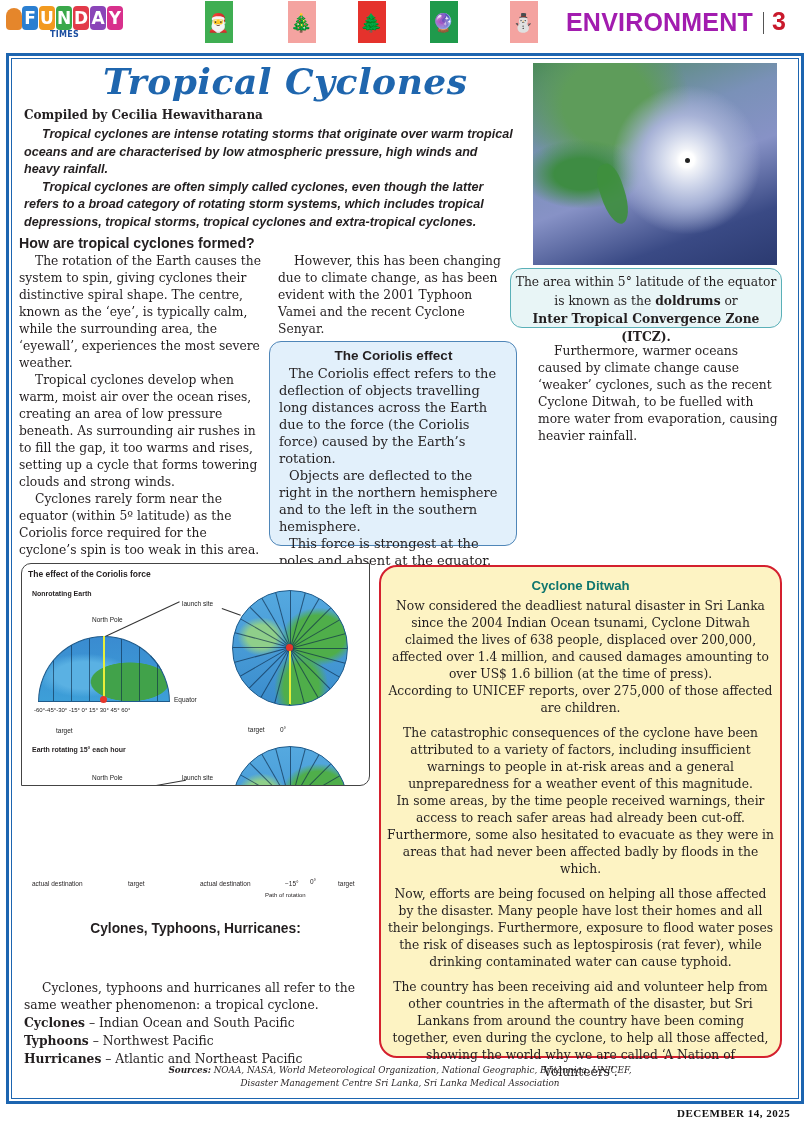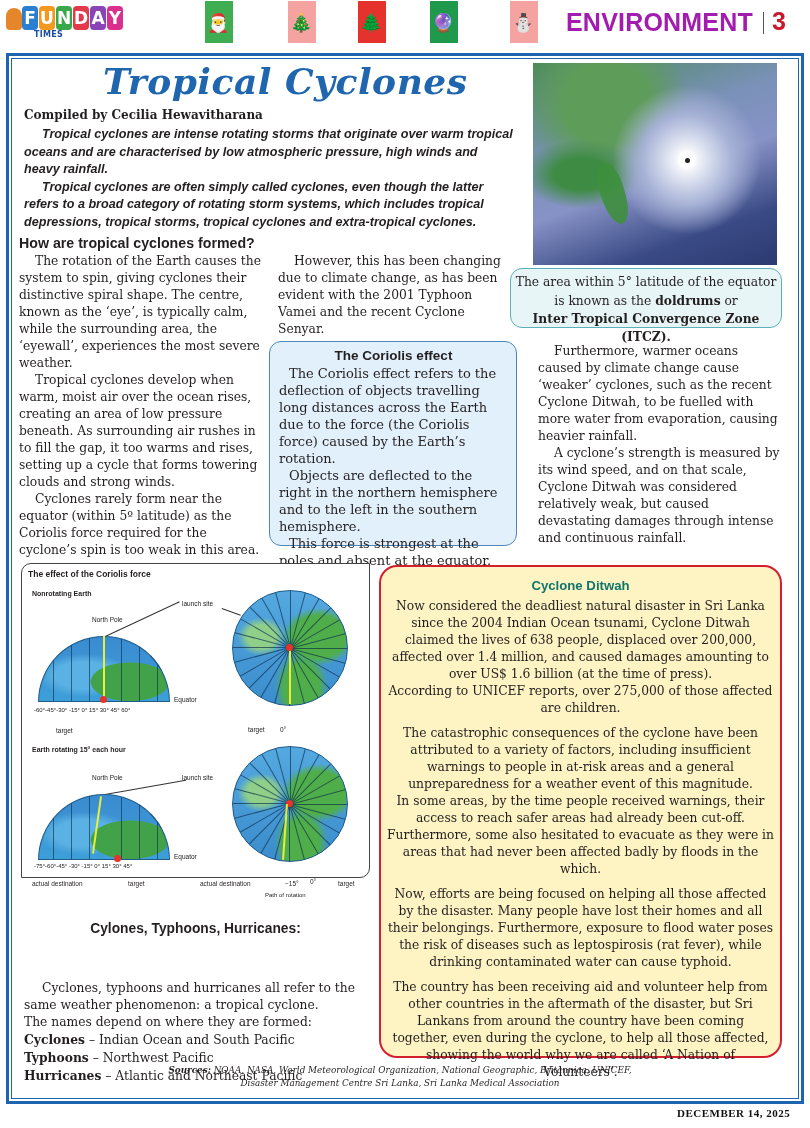--- a/index.html
+++ b/index.html
@@ -5,21 +5,21 @@
   * { box-sizing: border-box; margin: 0; padding: 0; }
   html, body { width: 810px; height: 1128px; background: #ffffff; overflow: hidden; }
   body { position: relative; font-family: "DejaVu Serif", serif; color: #231f20; }
 
   
   .header { position: absolute; left: 0; top: 0; width: 810px; height: 50px; }
   .logo { position: absolute; left: 6px; top: 4px; width: 112px; height: 40px; }
   .logo .mascot { position: absolute; left: 0; top: 4px; width: 16px; height: 22px; background: #e5862b; border-radius: 8px 8px 4px 4px; }
   .logo .letters { position: absolute; left: 16px; top: 2px; display: flex; gap: 1px; }
   .logo .letters span { display: inline-block; width: 16px; height: 24px; border-radius: 4px; font-family: "DejaVu Sans", sans-serif; font-weight: bold; font-size: 17px; line-height: 24px; text-align: center; color: #fff; }
-  .logo .times { position: absolute; left: 28px; top: 26px; font-family: "DejaVu Sans", sans-serif; font-weight: bold; font-size: 8px; color: #1c4fa1; letter-spacing: 0.3px; }
+  .logo .times { position: absolute; left: 44px; top: 26px; font-family: "DejaVu Sans", sans-serif; font-weight: bold; font-size: 8px; color: #1c4fa1; letter-spacing: 0.3px; }
 
   .xmas-icon { position: absolute; top: 1px; width: 28px; height: 42px; display: flex; align-items: center; justify-content: center; font-size: 18px; }
   .section-title { position: absolute; left: 566px; top: 8px; font-family: "Liberation Sans", sans-serif; font-weight: bold; font-size: 25px; color: #a21caf; letter-spacing: 0.2px; }
   .page-sep { position: absolute; left: 763px; top: 12px; width: 1px; height: 22px; background: #555; }
   .page-num { position: absolute; left: 772px; top: 7px; font-family: "Liberation Sans", sans-serif; font-weight: bold; font-size: 25px; color: #c9192c; }
 
   
   .frame-outer { position: absolute; left: 6px; top: 53px; width: 798px; height: 1051px; border: 3px solid #1d65b0; }
   .frame-inner { position: absolute; left: 11px; top: 58px; width: 788px; height: 1041px; border: 1px solid #1d65b0; }
 
@@ -49,21 +49,21 @@
   .col2-top { position: absolute; left: 278px; top: 253px; width: 232px; }
 
   .coriolis-box { position: absolute; left: 269px; top: 341px; width: 248px; height: 205px; border: 1.5px solid #4f86b8; border-radius: 12px; background: #e2f0fb; padding: 6px 8px 0 9px; }
   .coriolis-box .title { text-align: center; font-size: 13.5px; margin-bottom: 2px; }
   .coriolis-box .body-text { font-size: 13px; line-height: 17px; }
   .coriolis-box p { text-indent: 10px; }
 
   .col3 { position: absolute; left: 538px; top: 343px; width: 242px; }
 
   
-  .diagram { position: absolute; left: 21px; top: 563px; width: 349px; height: 315px; border: 1.5px solid #444; border-radius: 10px 0 10px 0; background: #fff; font-family: "Liberation Sans", sans-serif; overflow: hidden; }
+  .diagram { position: absolute; left: 21px; top: 563px; width: 349px; height: 223px; border: 1.5px solid #444; border-radius: 10px 0 10px 0; background: #fff; font-family: "Liberation Sans", sans-serif; overflow: hidden; }
   .diagram .d-title { position: absolute; left: 6px; top: 5px; font-size: 8.5px; font-weight: bold; }
   .diagram .d-sub { position: absolute; left: 10px; font-size: 7px; font-weight: bold; }
   .diagram .lbl { position: absolute; font-size: 6.5px; color: #222; white-space: nowrap; }
   .hemi { position: absolute; width: 132px; height: 66px; border-radius: 66px 66px 0 0; overflow: hidden;
     background: radial-gradient(ellipse at 70% 70%, #41a24a 0 30%, transparent 31%), radial-gradient(ellipse at 35% 60%, #5ab1e3 0 25%, transparent 40%), linear-gradient(#3a8bd0, #3d9fd8); border: 1px solid #1e5a8a; }
   .hemi .mer { position: absolute; bottom: 0; width: 1px; height: 100%; background: rgba(10,40,70,.6); }
   .globe { position: absolute; width: 116px; height: 116px; border-radius: 50%; overflow: hidden;
     background: radial-gradient(ellipse at 75% 40%, #4fae4a 0 22%, transparent 30%), radial-gradient(ellipse at 60% 85%, #4fae4a 0 18%, transparent 28%), radial-gradient(ellipse at 25% 40%, #8fcf8a 0 12%, transparent 20%), linear-gradient(#55a9e0, #3a8ccc); border: 1px solid #1e5a8a; }
   .globe .spoke { position: absolute; left: 50%; top: 50%; width: 60px; height: 1px; background: rgba(10,40,70,.65); transform-origin: 0 0; }
   .dot { position: absolute; width: 7px; height: 7px; border-radius: 50%; background: #e5352a; }
@@ -151,21 +151,20 @@
   <div class="title h-sans">The Coriolis effect</div>
   <div class="body-text">
     <p>The Coriolis effect refers to the deflection of objects travelling long distances across the Earth due to the force (the Coriolis force) caused by the Earth’s rotation.</p>
     <p>Objects are deflected to the right in the northern hemisphere and to the left in the southern hemisphere.</p>
     <p>This force is strongest at the poles and absent at the equator.</p>
   </div>
 </div>
 
 <div class="col3 body-text">
   <p>Furthermore, warmer oceans caused by climate change cause ‘weaker’ cyclones, such as the recent Cyclone Ditwah, to be fuelled with more water from evaporation, causing heavier rainfall.</p>
-  <p>A cyclone’s strength is measured by its wind speed, and on that scale, Cyclone Ditwah was considered relatively weak, but caused devastating damages through intense and continuous rainfall.</p>
 </div>
 
 <div class="diagram">
   <div class="d-title">The effect of the Coriolis force</div>
 
   <div class="d-sub" style="top:26px">Nonrotating Earth</div>
   <div class="lbl" style="left:70px;top:52px">North Pole</div>
   <div class="lbl" style="left:160px;top:36px">launch site</div>
   <div class="leader" style="left:83px;top:72px;width:82px;transform:rotate(-25deg)"></div>
   <div class="leader" style="left:200px;top:44px;width:20px;transform:rotate(20deg)"></div>
@@ -267,21 +266,20 @@
 <div class="lbl" style="position:absolute;left:285px;top:880px;font-family:'Liberation Sans',sans-serif;font-size:6.5px">−15°</div>
 <div class="lbl" style="position:absolute;left:310px;top:878px;font-family:'Liberation Sans',sans-serif;font-size:6.5px">0°</div>
 <div class="lbl" style="position:absolute;left:338px;top:880px;font-family:'Liberation Sans',sans-serif;font-size:6.5px">target</div>
 <div class="lbl" style="position:absolute;left:265px;top:892px;font-family:'Liberation Sans',sans-serif;font-size:6px">Path of rotation</div>
 
 <div class="diff-heading h-sans">
   <div>Cylones, Typhoons, Hurricanes:</div>
 </div>
 <div class="diff-body body-text">
   <div class="indent">Cyclones, typhoons and hurricanes all refer to the same weather phenomenon: a tropical cyclone.</div>
-  <div>The names depend on where they are formed:</div>
   <div><b>Cyclones</b><span> – Indian Ocean and South Pacific</span></div>
   <div><b>Typhoons</b><span> – Northwest Pacific</span></div>
   <div><b>Hurricanes</b><span> – Atlantic and Northeast Pacific</span></div>
 </div>
 
 <div class="ditwah-box">
   <div class="title h-sans">Cyclone Ditwah</div>
   <div class="body-text">
     <div class="para">
       <div>Now considered the deadliest natural disaster in Sri Lanka since the 2004 Indian Ocean tsunami, Cyclone Ditwah claimed the lives of 638 people, displaced over 200,000, affected over 1.4 million, and caused damages amounting to over US$ 1.6 billion (at the time of press).</div>

